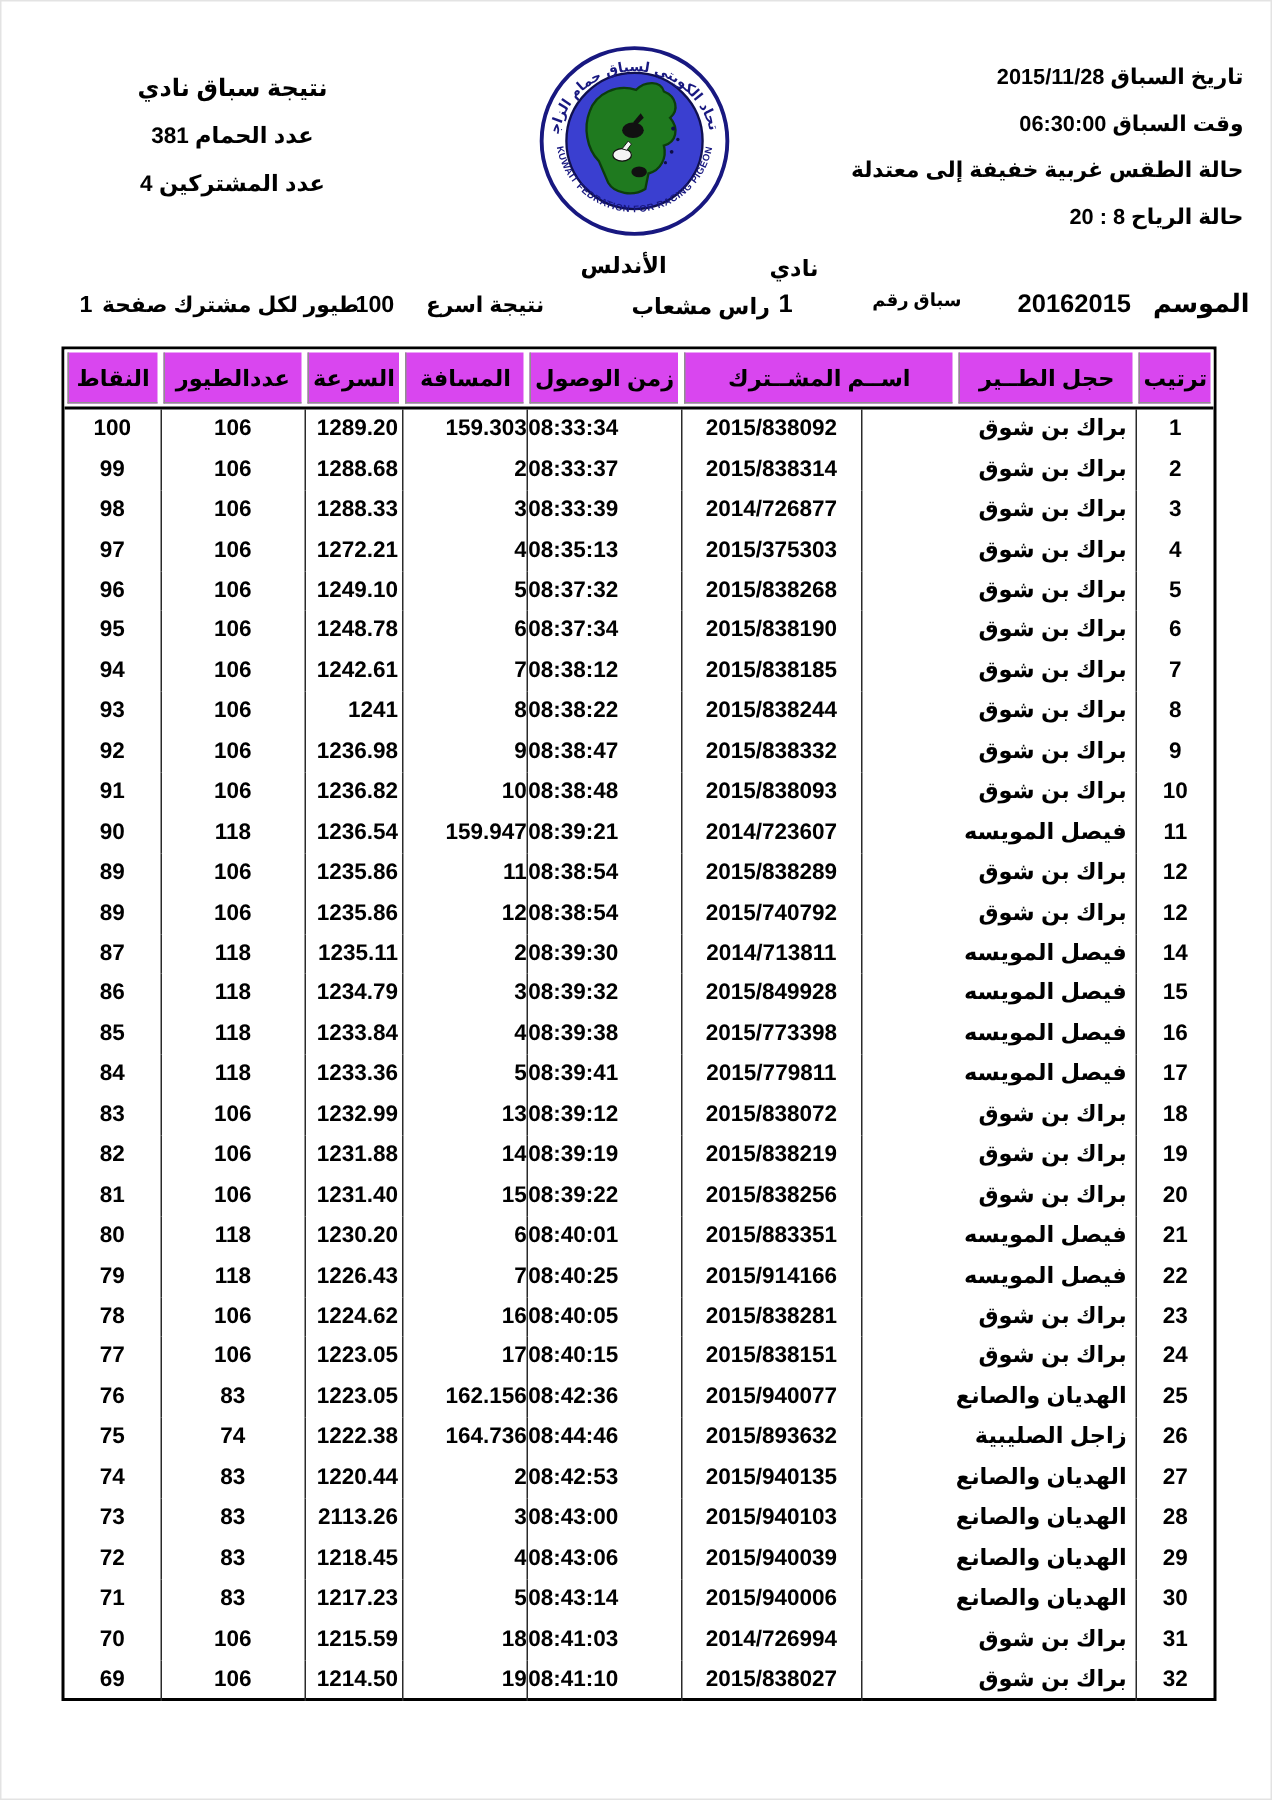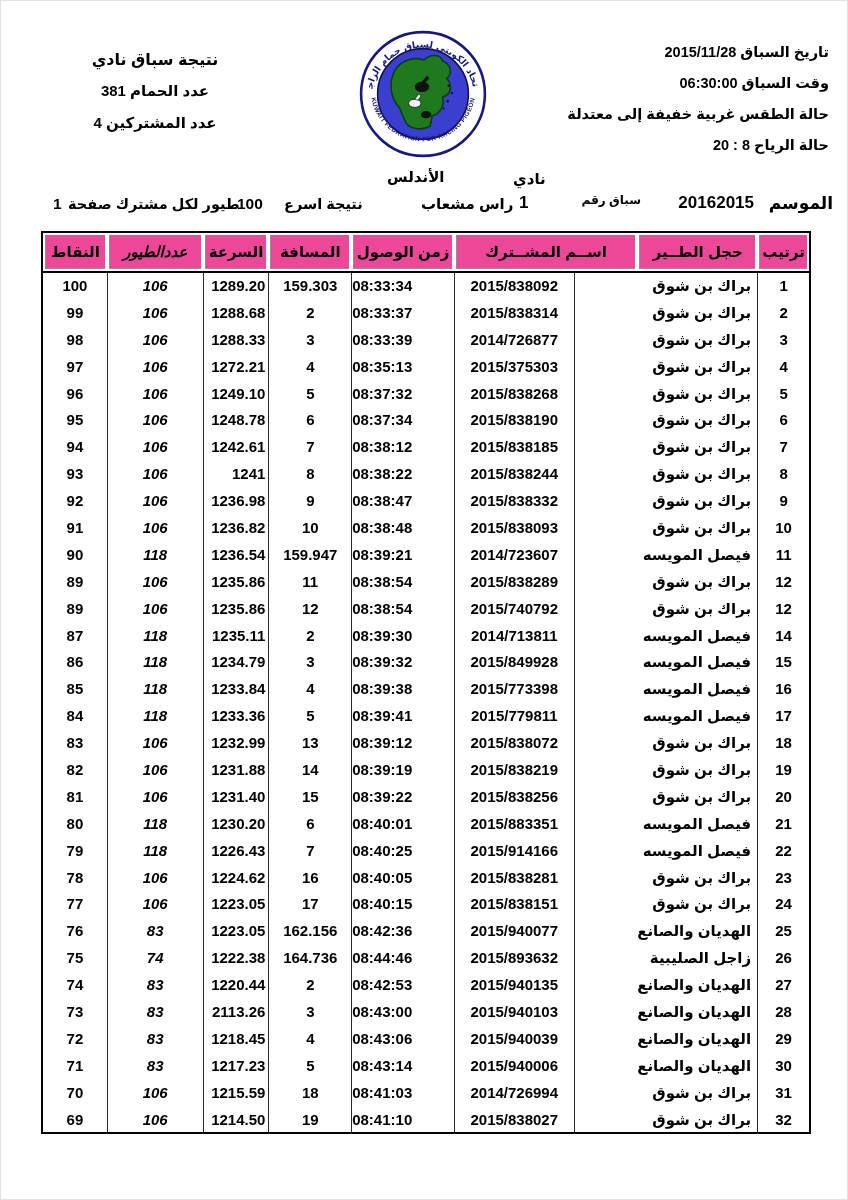--- a/index.html
+++ b/index.html
@@ -34,36 +34,36 @@
   .s-res-cnt    { top:34px; left:236px; font-size:15.5px; }
   .s-res-suf    { top:35px; left:67px;  font-size:14.5px; }
   .s-page-val   { top:34px; left:52px;  font-size:15.5px; }
 
   
   .tbl { position:absolute; top:230px; left:40px; width:770px; height:903px;
          border:2px solid #000; background:#fff; }
   .thead { display:flex; flex-direction:row-reverse; height:40px;
            border-bottom:2px solid #000; background:#fff; }
   .thead .hc { padding:2px 2px 4px 2px; }
-  .thead .hc .box { background:#ec4899; height:100%; display:flex;
+  .thead .hc .box { background:#d946ef; height:100%; display:flex;
                     align-items:center; justify-content:center;
                     border-left:1px solid #8f8f8f; border-bottom:1px solid #8f8f8f;
                     font-size:15px; direction:rtl; white-space:nowrap; }
   .tbody { }
   .trow { display:flex; flex-direction:row-reverse; height:26.9px; }
   .trow > div { height:100%; line-height:26.9px; font-size:15px;
                 border-left:1px solid #2a2a2a; overflow:hidden; white-space:nowrap; }
   .trow > div:last-child { border-left:none; }
   .c0 { width:52px;  text-align:center; }                 
   .c1 { width:184px; direction:rtl; text-align:right; padding-right:6px; font-size:13.5px; } 
   .c2 { width:120px; text-align:center; direction:ltr; }  
   .c3 { width:103px; text-align:left; padding-right:5px; direction:ltr; } 
-  .c4 { width:83px;  text-align:center; direction:ltr; }  
+  .c4 { width:83px;  text-align:right; direction:ltr; }  
   .c5 { width:66px;  text-align:right; padding-right:3px; direction:ltr; } 
-  .c6 { width:96px;  text-align:center;font-style:italic; }                 
+  .c6 { width:96px;  text-align:center; }                 
   .c7 { width:64px;  text-align:center; }                 
   .thead .c0,.thead .c1,.thead .c2,.thead .c3,.thead .c4,.thead .c5,.thead .c6,.thead .c7
         { padding:2px; text-align:initial; line-height:initial; border-left:none; direction:ltr; }
 </style>
 </head>
 <body>
 
 <div class="page">
 
   <div class="hdr-right">

